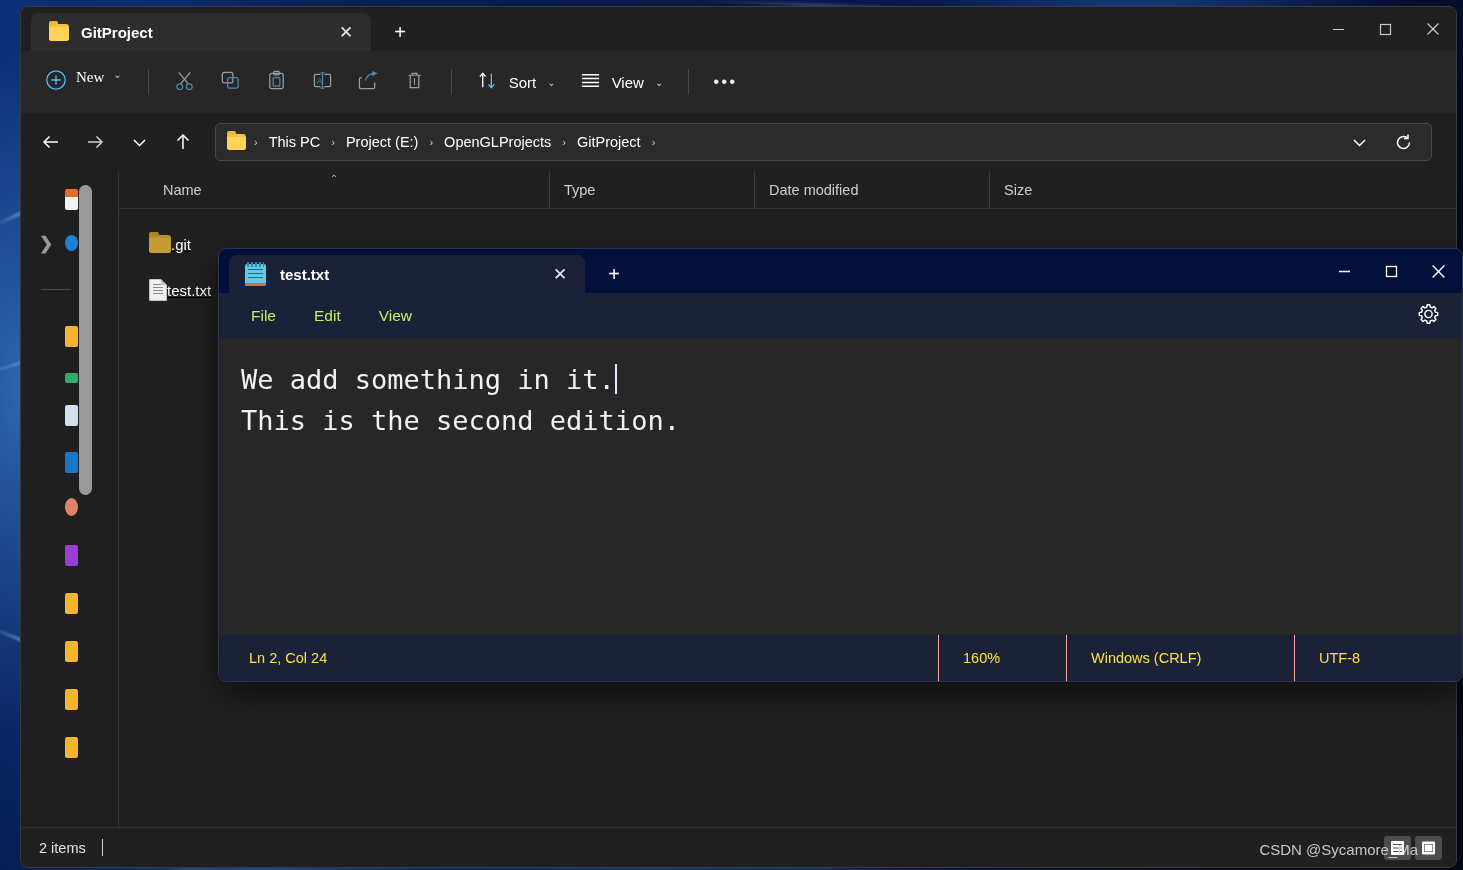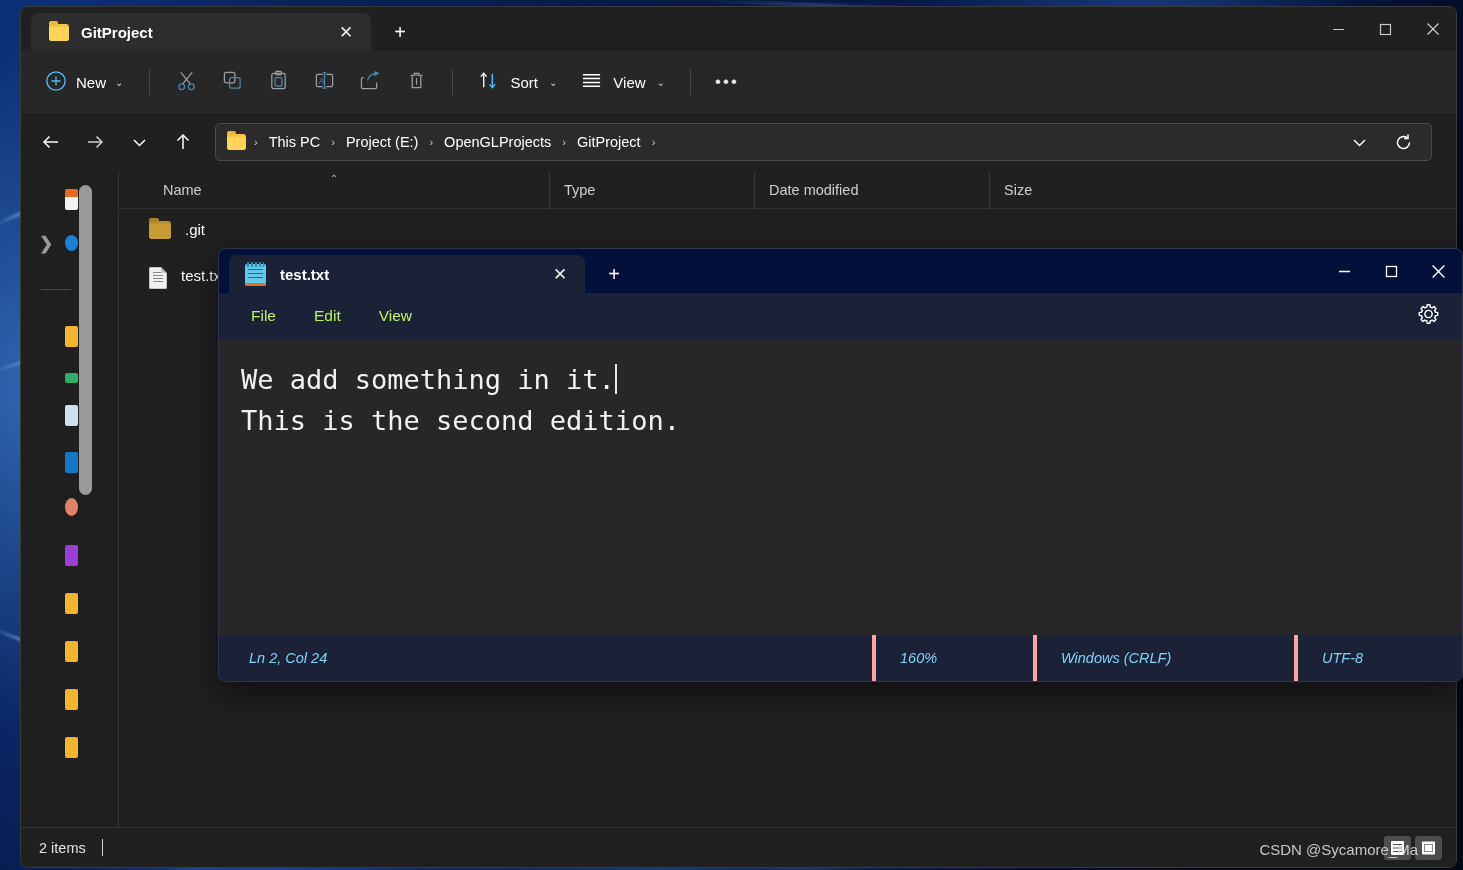--- a/index.html
+++ b/index.html
@@ -105,23 +105,23 @@
 
   
   .cmdbar {
     height: 62px; min-height: 62px;
     background: #272727;
     display: flex; align-items: center;
     padding: 0 14px;
     gap: 2px;
   }
   .cmd-new {
-    display: flex; align-items: center; gap: 9px;
+    display: flex; align-items: flex-start; gap: 9px;
     padding: 7px 12px 7px 10px; border-radius: 5px;
-    color: #ffffff; font-size: 15px;
+    color: #ffffff; font-size: 15px; font-family: Liberation Serif, serif;
   }
   .cmd-icon-btn {
     width: 44px; height: 38px;
     display: flex; align-items: center; justify-content: center;
     border-radius: 5px;
   }
   .cmd-text-btn {
     display: flex; align-items: center; gap: 11px;
     padding: 7px 11px; border-radius: 5px;
     color: #ffffff; font-size: 15px;
@@ -213,22 +213,22 @@
     height: 38px; display: flex; align-items: center;
     border-left: 1px solid #3a3a3a;
     position: relative;
   }
   .col:first-child { border-left: 0; padding-left: 44px; }
   .col .sortcaret {
     position: absolute; left: 50%; top: 2px; transform: translateX(-50%);
     color: #b8b8b8; font-size: 10px;
   }
   .filerow {
-    height: 46px; display: flex; align-items: flex-start;
-    padding-left: 30px; gap: 14px;
+    height: 46px; display: flex; align-items: center;
+    padding-left: 30px;  text-decoration: underline;
   }
   .filerow .fname { color: #ffffff; font-size: 15px; }
   .ico-folder-sm { width: 22px; height: 18px; position: relative; }
   .ico-folder-sm .fg { position: absolute; inset: 0; background: #b8912f; border-radius: 2px 3px 3px 3px; }
   .ico-folder-sm .fg::before {
     content:""; position:absolute; left:0; top:-3px; width:10px; height:4px;
     background:#a9842a; border-radius:2px 2px 0 0;
   }
   .ico-folder-sm .fg::after {
     content:""; position:absolute; left:0; top:3px; right:0; bottom:0;
@@ -353,30 +353,28 @@
   .caret {
     display: inline-block;
     width: 2px; height: 30px;
     background: #dfe6f5;
     vertical-align: -5px;
   }
   .np-statusbar {
     height: 46px; min-height: 46px;
     background: #1b2238;
     display: flex; align-items: center;
-    color: #7dd3fc; font-size: 14.5px;
-    position: relative;
-    font-style: italic;
+    color: #fde047; font-size: 14.5px;
+    position: relative;
   }
   .np-st-left { padding-left: 30px; flex: 1 1 auto; }
   .np-st-cell {
     height: 46px; display: flex; align-items: center;
     padding: 0 24px;
-    border-left: 4px solid #fca5a5;
-    margin-left: 33px;
+    border-left: 1px solid #fca5a5;
   }
   .np-st-cell.zoom { width: 128px; }
   .np-st-cell.eol { width: 228px; }
   .np-st-cell.enc { width: 168px; }
 </style>
 </head>
 <body>
 
 <div id="desktop">
   <div class="streak s1"></div>

